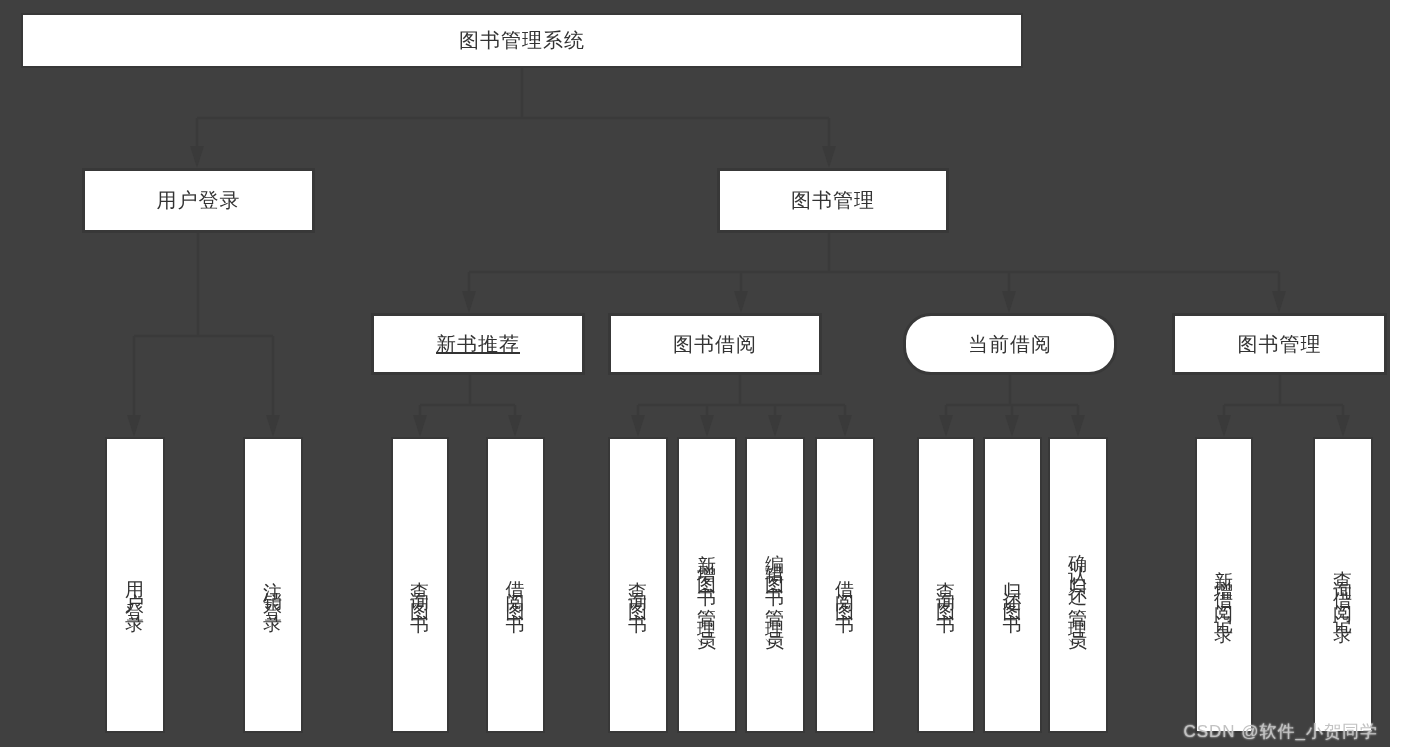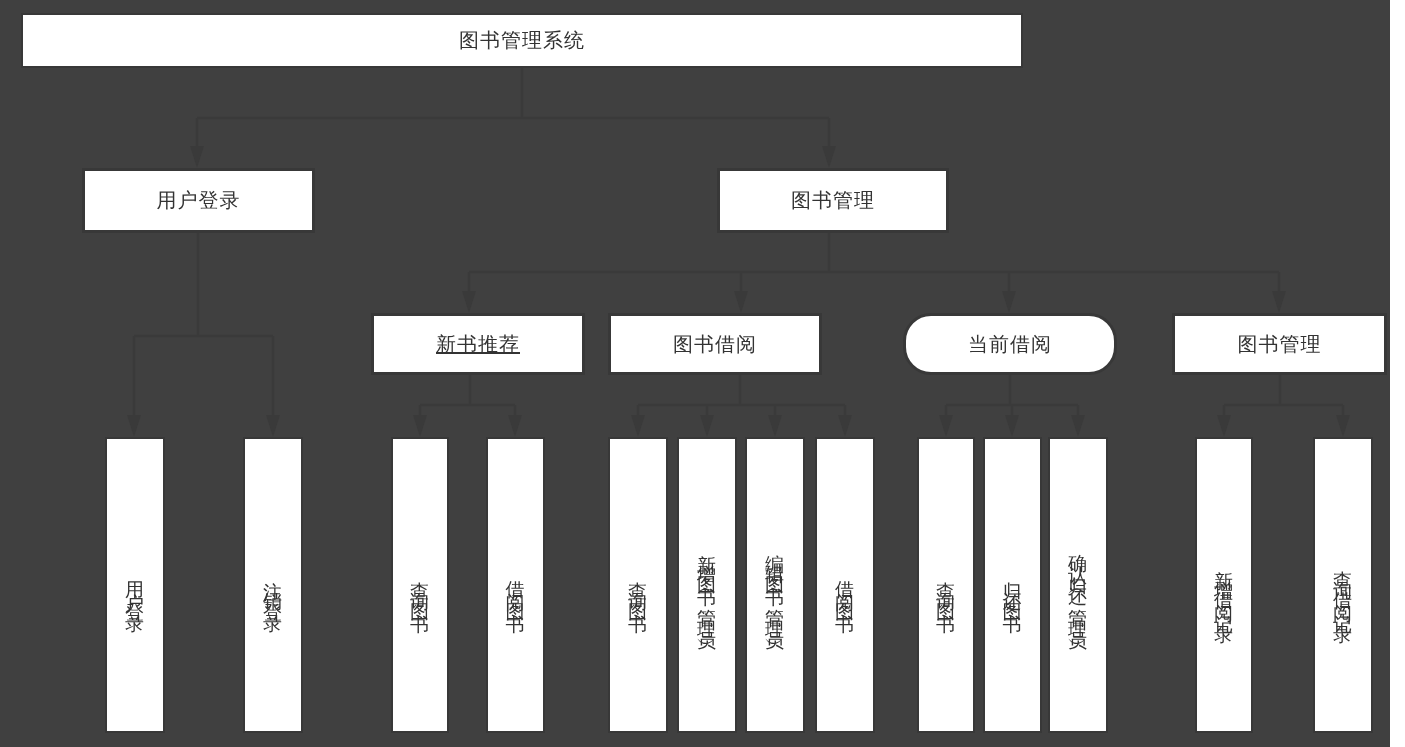--- a/index.html
+++ b/index.html
@@ -130,13 +130,14 @@
   <div class="node leaf" style="left:745px; top:437px; width:60px; height:296px;">编辑图书（管理员）</div>
   <div class="node leaf" style="left:815px; top:437px; width:60px; height:296px;">借阅图书</div>
 
   <div class="node leaf" style="left:917px; top:437px; width:58px; height:296px;">查询图书</div>
   <div class="node leaf" style="left:983px; top:437px; width:59px; height:296px;">归还图书</div>
   <div class="node leaf" style="left:1048px; top:437px; width:60px; height:296px;">确认归还（管理员）</div>
 
   <div class="node leaf" style="left:1195px; top:437px; width:58px; height:296px;">新增借阅记录</div>
   <div class="node leaf" style="left:1313px; top:437px; width:60px; height:296px;">查询借阅记录</div>
 
+  <div class="watermark">CSDN @软件_小贺同学</div>
 </div>
 
 </body></html>

